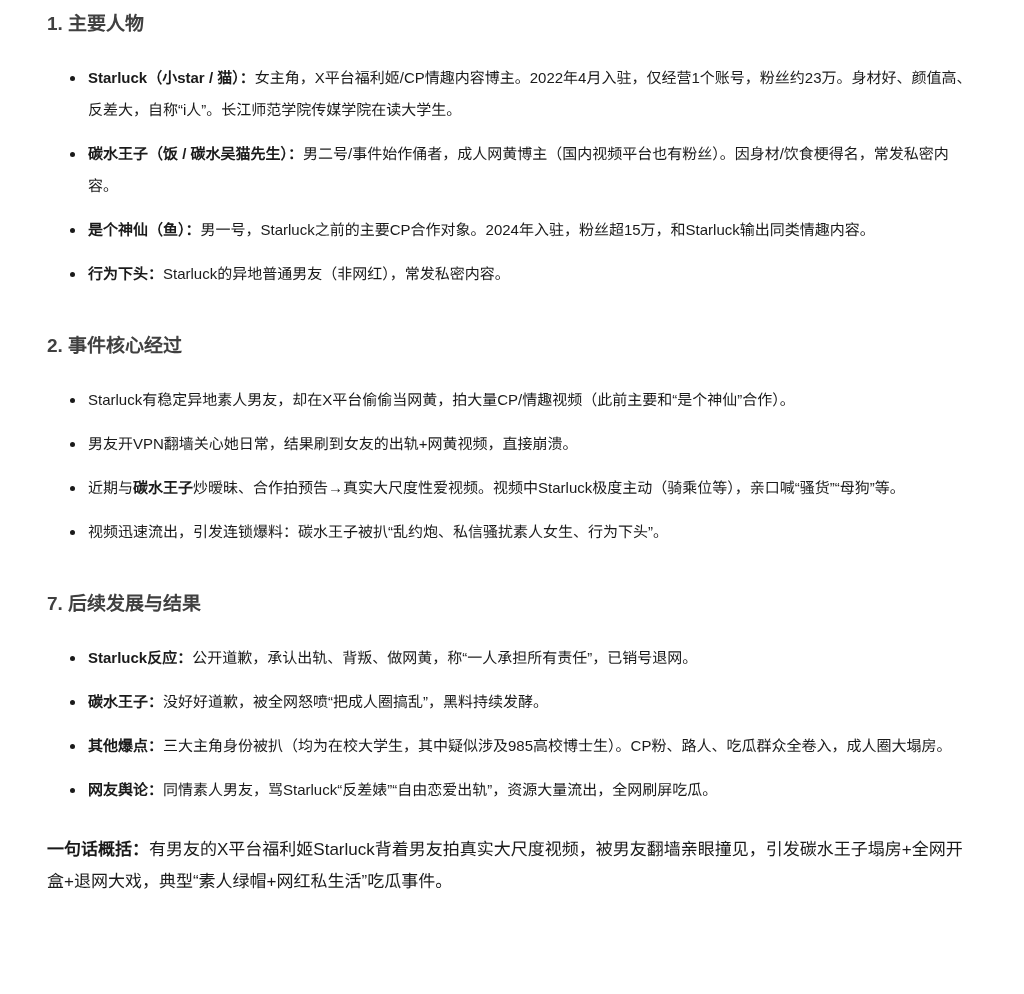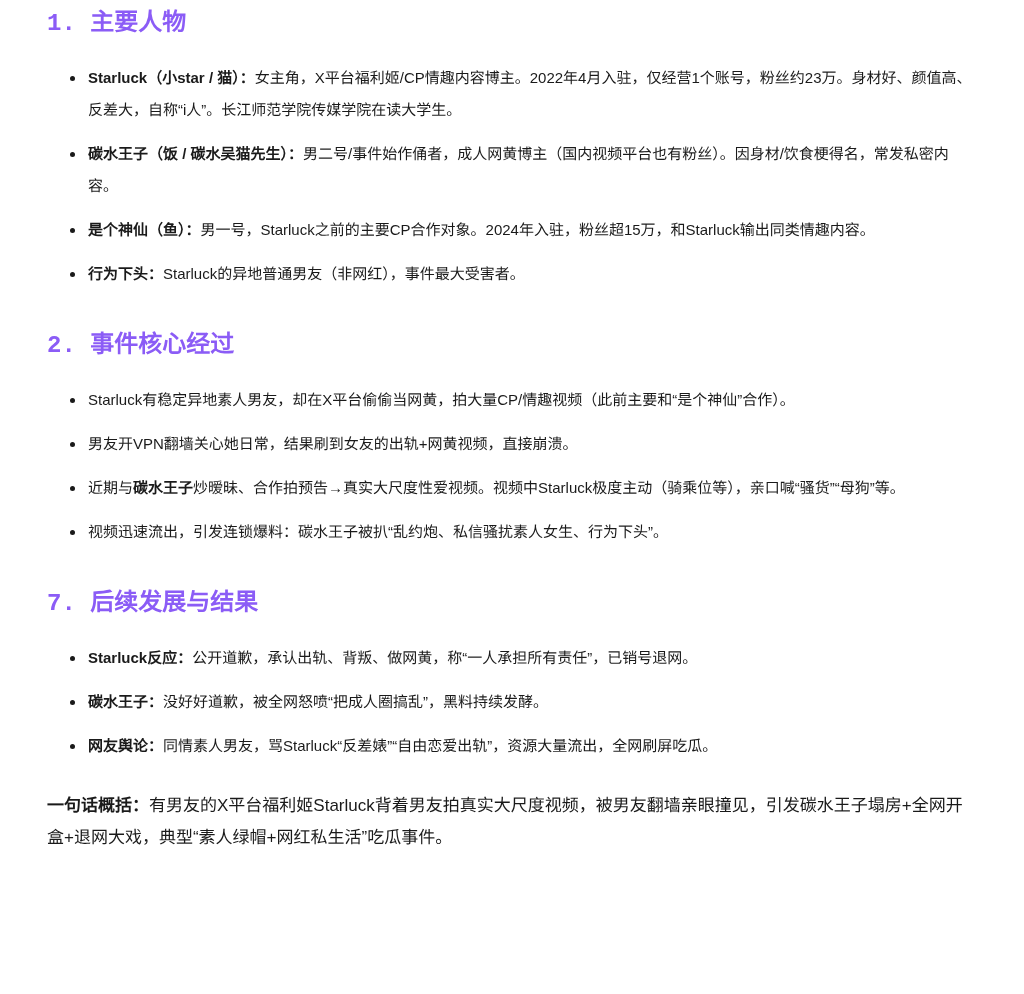--- a/index.html
+++ b/index.html
@@ -12,26 +12,25 @@
     color: #1a1a1a;
     -webkit-font-smoothing: antialiased;
   }
   .doc {
     width: 1024px;
     box-sizing: border-box;
     padding: 8px 50px 18px 47px;
     background: #ffffff;
   }
   .section-heading {
-    font-size: 24px;
+    font-size: 19px;
     line-height: 28px;
     font-weight: 700;
-    color: #8b5cf6;
+    color: #404040;
     margin: 42px 0 24px 0;
-    font-family: Liberation Mono, monospace;
   }
   .section:first-child .section-heading {
     margin-top: 2px;
   }
   .bullet-list {
     margin: 0;
     padding: 0 0 0 41px;
     list-style: none;
   }
   .bullet-list li {
@@ -66,38 +65,39 @@
 <body>
 
 <main class="doc">
 
   <section class="section">
     <h2 class="section-heading">1. 主要人物</h2>
     <ul class="bullet-list">
       <li><strong>Starluck（小star / 猫）：</strong><span>女主角，X平台福利姬/CP情趣内容博主。2022年4月入驻，仅经营1个账号，粉丝约23万。身材好、颜值高、反差大，自称“i人”。长江师范学院传媒学院在读大学生。</span></li>
       <li><strong>碳水王子（饭 / 碳水吴猫先生）：</strong><span>男二号/事件始作俑者，成人网黄博主（国内视频平台也有粉丝）。因身材/饮食梗得名，常发私密内容。</span></li>
       <li><strong>是个神仙（鱼）：</strong><span>男一号，Starluck之前的主要CP合作对象。2024年入驻，粉丝超15万，和Starluck输出同类情趣内容。</span></li>
-      <li><strong>行为下头：</strong><span>Starluck的异地普通男友（非网红），事件最大受害者。</span></li>
+      <li><strong>行为下头：</strong><span>Starluck的异地普通男友（非网红），常发私密内容。</span></li>
     </ul>
   </section>
 
   <section class="section">
     <h2 class="section-heading">2. 事件核心经过</h2>
     <ul class="bullet-list">
       <li><span>Starluck有稳定异地素人男友，却在X平台偷偷当网黄，拍大量CP/情趣视频（此前主要和“是个神仙”合作）。</span></li>
       <li><span>男友开VPN翻墙关心她日常，结果刷到女友的出轨+网黄视频，直接崩溃。</span></li>
       <li><span>近期与</span><strong>碳水王子</strong><span>炒暧昧、合作拍预告→真实大尺度性爱视频。视频中Starluck极度主动（骑乘位等），亲口喊“骚货”“母狗”等。</span></li>
       <li><span>视频迅速流出，引发连锁爆料：碳水王子被扒“乱约炮、私信骚扰素人女生、行为下头”。</span></li>
     </ul>
   </section>
 
   <section class="section">
     <h2 class="section-heading">7. 后续发展与结果</h2>
     <ul class="bullet-list">
       <li><strong>Starluck反应：</strong><span>公开道歉，承认出轨、背叛、做网黄，称“一人承担所有责任”，已销号退网。</span></li>
       <li><strong>碳水王子：</strong><span>没好好道歉，被全网怒喷“把成人圈搞乱”，黑料持续发酵。</span></li>
+      <li><strong>其他爆点：</strong><span>三大主角身份被扒（均为在校大学生，其中疑似涉及985高校博士生）。CP粉、路人、吃瓜群众全卷入，成人圈大塌房。</span></li>
       <li><strong>网友舆论：</strong><span>同情素人男友，骂Starluck“反差婊”“自由恋爱出轨”，资源大量流出，全网刷屏吃瓜。</span></li>
     </ul>
   </section>
 
   <p class="summary"><strong>一句话概括：</strong><span>有男友的X平台福利姬Starluck背着男友拍真实大尺度视频，被男友翻墙亲眼撞见，引发碳水王子塌房+全网开盒+退网大戏，典型“素人绿帽+网红私生活”吃瓜事件。</span></p>
 
 </main>
 
 </body></html>

